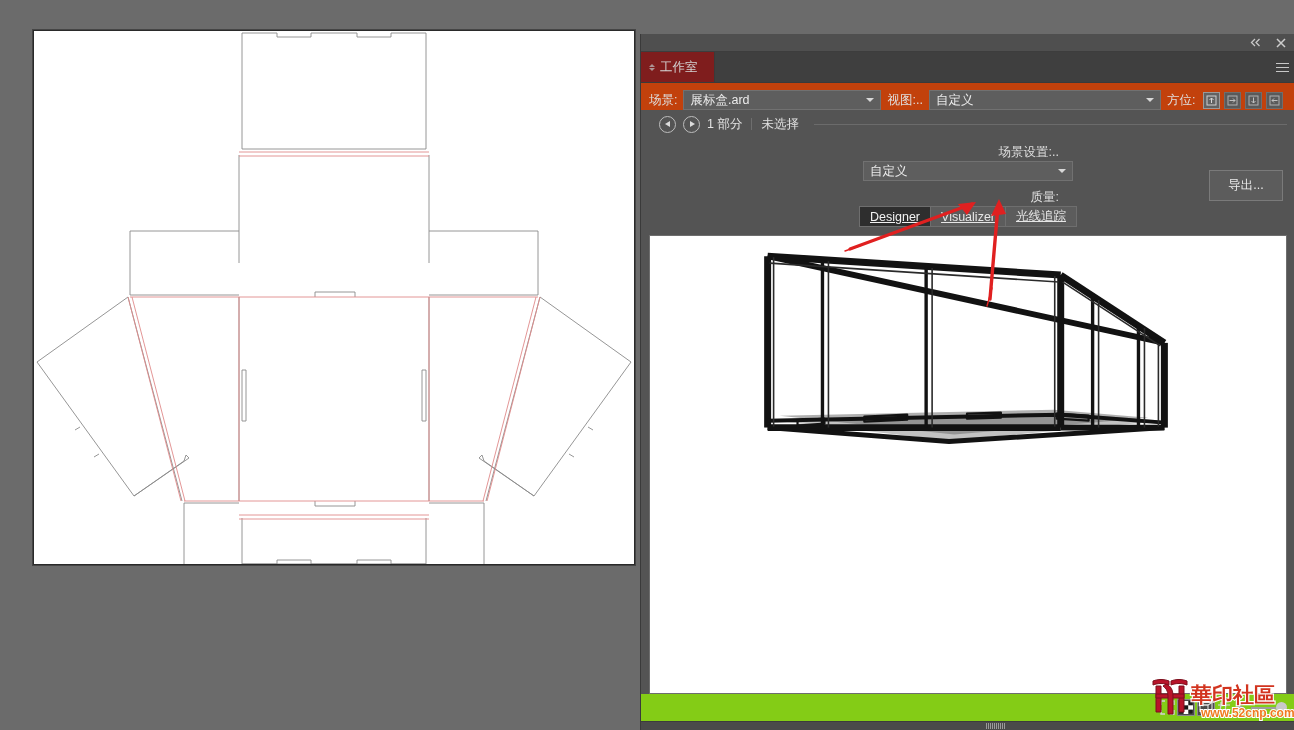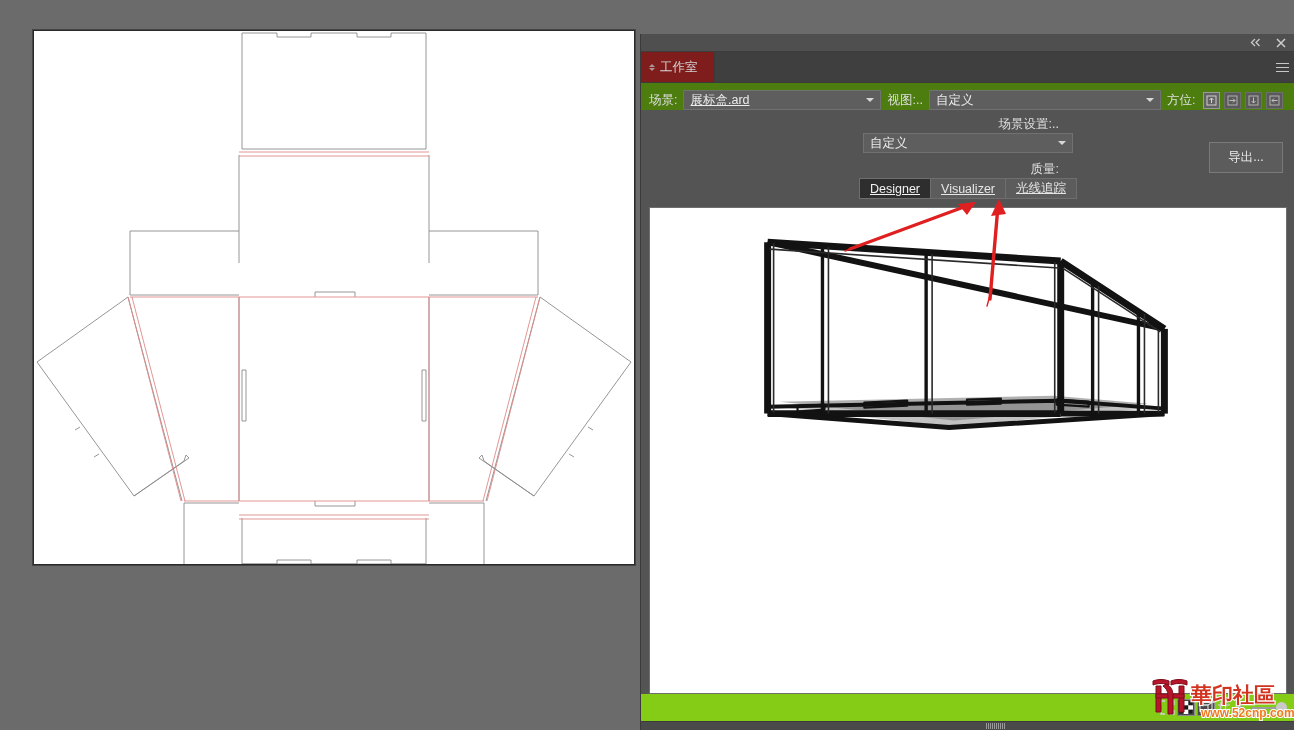--- a/index.html
+++ b/index.html
@@ -57,35 +57,35 @@
   .tab-grip i.dn{border-top:3px solid #bdbdbd;}
   .tab-rest{flex:1;background:#3f3f3f;}
   .hamburger{
     width:26px;display:flex;flex-direction:column;justify-content:center;align-items:center;gap:3px;
     cursor:pointer;background:#3f3f3f;
   }
   .hamburger span{display:block;width:13px;height:1px;background:#c8c8c8;}
 
   
   .ctrl-bar{
-    flex:0 0 auto;background:#4d7c0f;padding:7px 6px 0 8px;
+    flex:0 0 auto;background:#c2410c;padding:7px 6px 0 8px;
     display:flex;align-items:center;gap:6px;font-size:12px;color:#dcdcdc;
   }
   .lbl{color:#dedede;font-size:12.5px;white-space:nowrap;}
   .select{
     position:relative;height:20px;background:#5e5e5e;border:1px solid #717171;
     display:flex;align-items:center;padding:0 18px 0 6px;
     color:#ececec;font-size:12.5px;white-space:nowrap;cursor:pointer;
     box-sizing:border-box;
   }
   .select .caret{
     position:absolute;right:6px;top:50%;width:0;height:0;margin-top:-2px;
     border-left:4px solid transparent;border-right:4px solid transparent;border-top:4px solid #d8d8d8;
   }
-  #scene-select{width:198px;text-decoration:underline;}
+  #scene-select{width:198px;}
   #view-select{width:232px;}
 
   .orient-group{display:flex;gap:4px;margin-left:2px;}
   .orient-btn{
     width:17px;height:17px;background:#5a5a5a;border:1px solid #6e6e6e;
     display:flex;align-items:center;justify-content:center;cursor:pointer;box-sizing:border-box;
   }
   .orient-btn.active{border-color:#9a9a9a;background:#636363;}
   .orient-btn svg{display:block;}
 
@@ -321,20 +321,32 @@
         </div>
         <div class="orient-btn">
           <svg width="11" height="11" viewBox="0 0 11 11">
             <rect x="1" y="1" width="9" height="9" fill="none" stroke="#b0b0b0" stroke-width="1"></rect>
             <path d="M8.5,5.5 L3,5.5 M5,3.5 L3,5.5 L5,7.5" fill="none" stroke="#c0c0c0" stroke-width="1"></path>
           </svg>
         </div>
       </div>
     </div>
 
+    <div class="parts-row">
+      <div class="circ-btn">
+          <i class="left"></i>
+        </div>
+      <div class="circ-btn">
+          <i class="right"></i>
+        </div>
+      <span class="parts-text">1 部分</span>
+      <span class="parts-sep"></span>
+      <span class="parts-text">未选择</span>
+      <span class="parts-rule"></span>
+    </div>
 
     <div class="settings-block">
       <div class="srow">
         <span class="rlabel">场景设置:..</span>
         <div class="select" id="sceneset-select">
           <span>自定义</span>
           <span class="caret"></span>
         </div>
       </div>
       <div class="srow">

